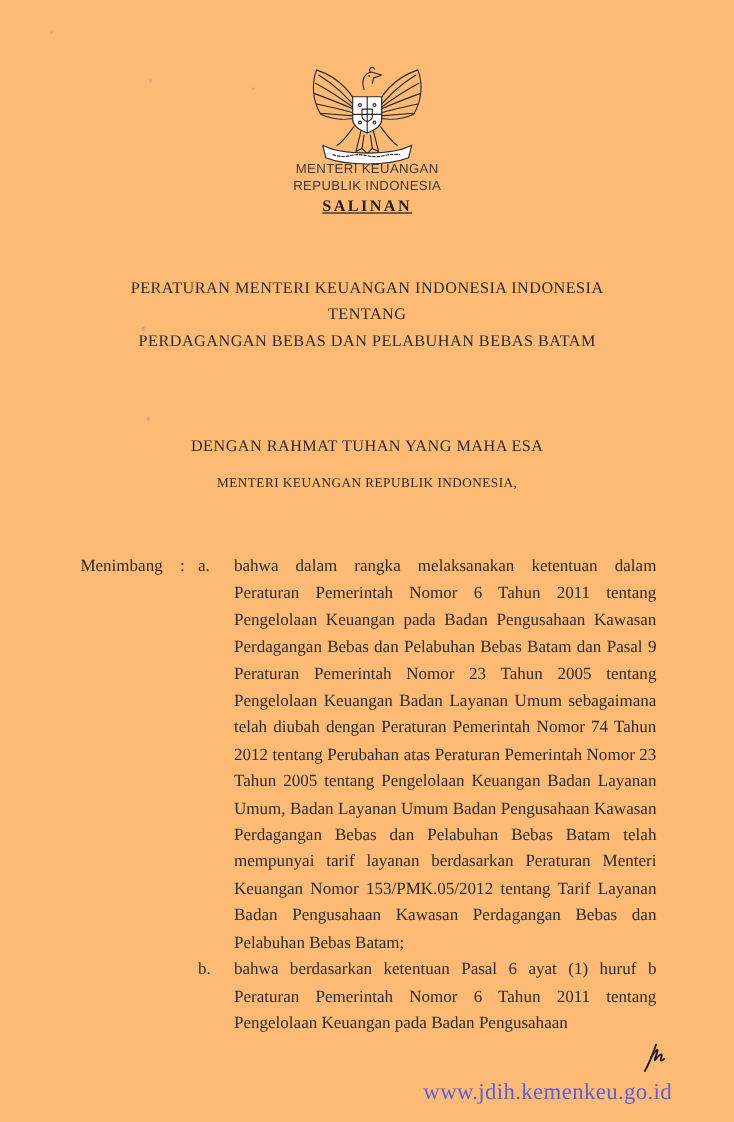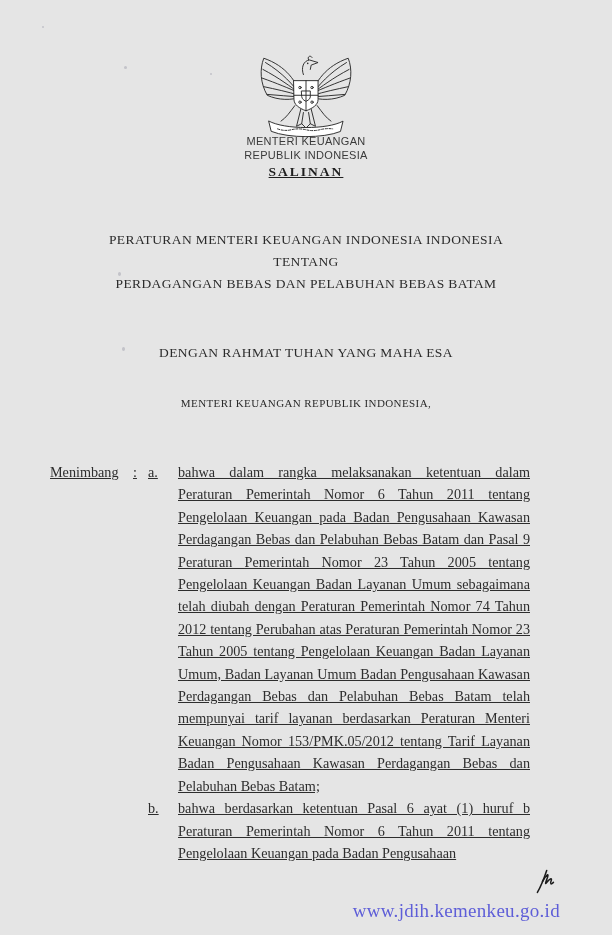--- a/index.html
+++ b/index.html
@@ -1,19 +1,19 @@
 <!DOCTYPE html>
 <html style="--color-link: #5e5ed8; --color-text: #2d2d2d;"><head>
 <meta charset="utf-8">
 <style>
   html,body{margin:0;padding:0;background:#ffffff;}
   .page{
     position:relative;
     width:612px;height:935px;
-    background:#e5e5e5;
+    background:#fdba74;
     overflow:hidden;
     font-family:"Liberation Serif", serif;
     color:#2d2d2d;
   }
   .abs-center{position:absolute;left:0;right:0;text-align:center;}
   .emblem{position:absolute;top:52px;left:50%;transform:translateX(-50%);}
   .ministry{
     top:135px;
     font-family:"Liberation Sans", sans-serif;
     font-size:11px;line-height:13.5px;letter-spacing:0.3px;
@@ -24,26 +24,26 @@
     font-size:13.5px;font-weight:bold;letter-spacing:2px;color:#1f1f1f;text-decoration:underline;
   }
   .title-block{
     top:229px;
     font-size:13.5px;line-height:21.8px;letter-spacing:0.4px;color:#2b2b2b;
   }
   .nomor-value{
     font-family:"DejaVu Sans Mono", monospace;
     font-size:12.5px;letter-spacing:0.6px;margin-left:14px;color:#222;
   }
-  .grace{top:345px;font-size:13.5px;letter-spacing:0.4px;color:#2b2b2b;}
+  .grace{top:364px;font-size:13.5px;letter-spacing:0.4px;color:#2b2b2b;}
   .authority{top:397px;font-size:11px;letter-spacing:0.4px;color:#2b2b2b;}
   .considering{
-    position:absolute;left:50px;top:461px;width:482px;
+    position:absolute;left:67px;top:461px;width:482px;
     display:flex;align-items:flex-start;
-    font-size:14.2px;line-height:22.4px;color:#2d2d2d;text-decoration:underline;
+    font-size:14.2px;line-height:22.4px;color:#2d2d2d;
   }
   .c-label{width:83px;flex:none;}
   .c-colon{width:15px;flex:none;}
   .c-items{flex:1;}
   .c-item{display:flex;align-items:flex-start;}
   .c-marker{width:30px;flex:none;}
   .c-text{width:352px;flex:none;text-align:justify;text-justify:inter-word;}
   .paraf{position:absolute;left:534px;top:868px;}
   .site-link{
     position:absolute;right:52px;top:900px;

